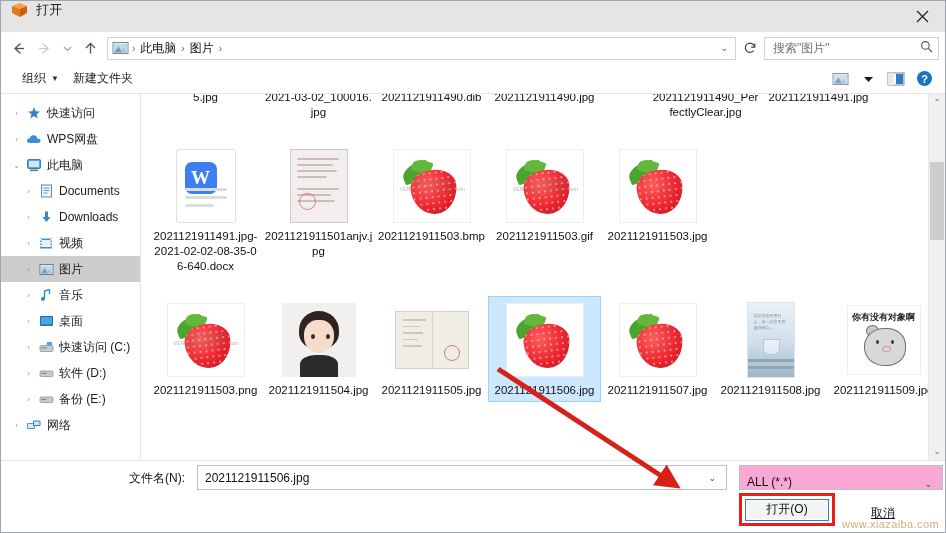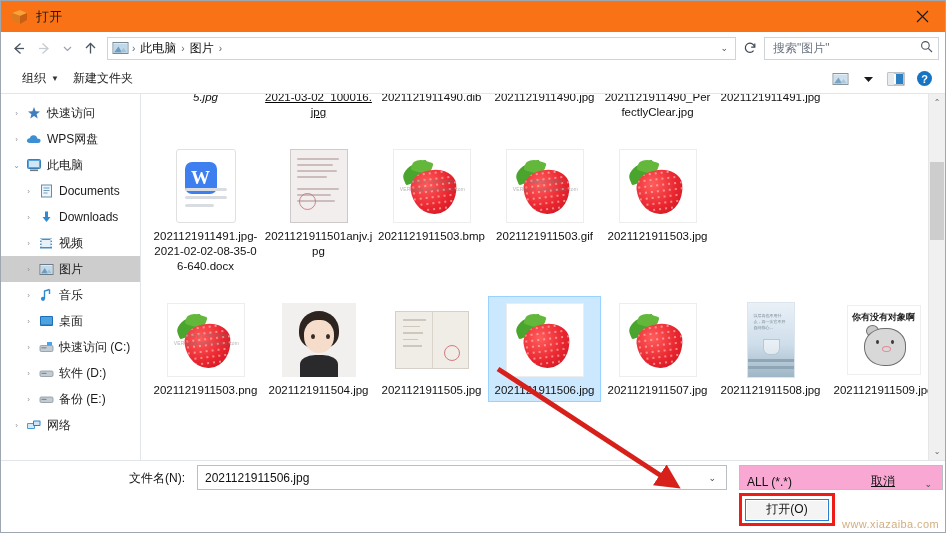--- a/index.html
+++ b/index.html
@@ -13,22 +13,22 @@
     position: relative;
     width: 946px; height: 533px;
     background: #ffffff;
     border: 1px solid #9ea7b0;
     display: flex; flex-direction: column;
   }
 
   
   .titlebar {
     height: 31px; flex: 0 0 31px;
-    display: flex; align-items: center;
-    background: #f97316;
+    display: flex; align-items: flex-start;
+    background: #e5e5e5;
     position: relative;
   }
   .title-icon {
     width: 17px; height: 17px; margin-left: 10px; margin-right: 8px;
     position: relative; flex: 0 0 17px;
   }
   .title-text {
     font-size: 13px; color: #1a1a1a; letter-spacing: .3px;
   }
   .win-close {
@@ -351,21 +351,21 @@
     display: flex; align-items: center; justify-content: center;
   }
   .open-btn {
     width: 84px; height: 22px;
     border: 1px solid #2a7fd4; background: #f4f4f4;
     box-shadow: inset 0 0 0 1px #ffffff;
     display: flex; align-items: center; justify-content: center;
     font-size: 12px; color: #111;
   }
   .cancel-btn {
-    position: absolute; left: 846px; top: 468px;
+    position: absolute; left: 846px; top: 500px;
     width: 72px; height: 24px;
     display: flex; align-items: center; justify-content: center;
     font-size: 12px; color: #111;
     border: 1px solid transparent;
     text-decoration: underline;
   }
 
   
   .arrow-svg {
     position: absolute; left: 0; top: 0; width: 946px; height: 533px;
@@ -663,33 +663,33 @@
             </svg>
         </span>
         <span class="side-label">网络</span>
       </div>
     </div>
 
     <div class="filearea">
       <div class="grid-scroll">
 
         <div class="row row-clip" style="height:42px; margin-top:-8px;">
-          <div class="cell" style="padding-top:0;font-style:italic;">
+          <div class="cell" style="padding-top:0;">
             <div class="cap">5.jpg</div>
           </div>
-          <div class="cell" style="padding-top:0;text-decoration:underline;">
+          <div class="cell" style="padding-top:0;">
             <div class="cap">2021-03-02_100016.jpg</div>
           </div>
           <div class="cell" style="padding-top:0;">
             <div class="cap">2021121911490.dib</div>
           </div>
           <div class="cell" style="padding-top:0;">
             <div class="cap">2021121911490.jpg</div>
           </div>
-          <div class="cell" style="padding-top:0;">
+          <div class="cell" style="padding-top:0;margin-left:48px;">
             <div class="cap">2021121911490_PerfectlyClear.jpg</div>
           </div>
           <div class="cell" style="padding-top:0;">
             <div class="cap">2021121911491.jpg</div>
           </div>
         </div>
 
         <div class="row" style="margin-top:14px;">
           <div class="cell">
             <div class="thumb">

